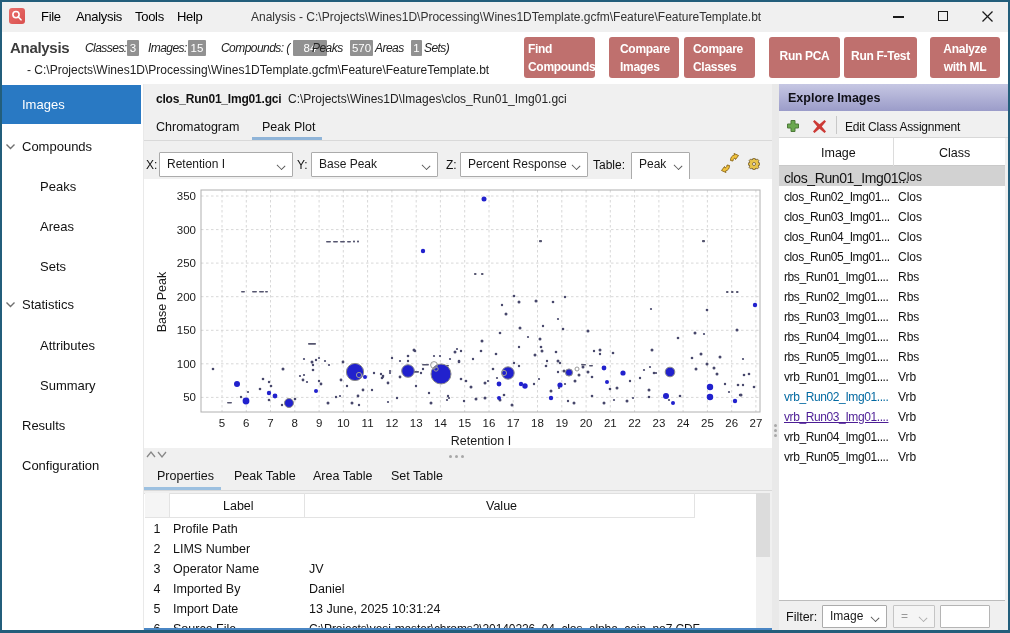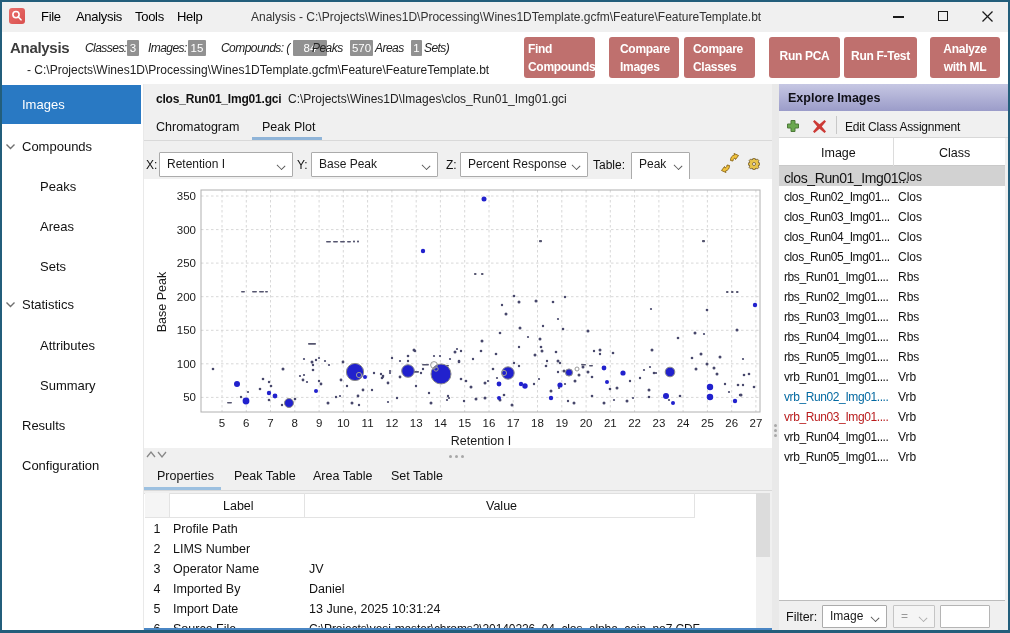--- a/index.html
+++ b/index.html
@@ -526,21 +526,21 @@
 <div class="t" style="left:784px;top:310px;font-size:12px;letter-spacing:-0.4px;color:#111;">rbs_Run03_Img01....</div>
 <div class="t" style="left:898px;top:310px;font-size:12px;color:#111;">Rbs</div>
 <div class="t" style="left:784px;top:330px;font-size:12px;letter-spacing:-0.4px;color:#111;">rbs_Run04_Img01....</div>
 <div class="t" style="left:898px;top:330px;font-size:12px;color:#111;">Rbs</div>
 <div class="t" style="left:784px;top:350px;font-size:12px;letter-spacing:-0.4px;color:#111;">rbs_Run05_Img01....</div>
 <div class="t" style="left:898px;top:350px;font-size:12px;color:#111;">Rbs</div>
 <div class="t" style="left:784px;top:370px;font-size:12px;letter-spacing:-0.4px;color:#111;">vrb_Run01_Img01....</div>
 <div class="t" style="left:898px;top:370px;font-size:12px;color:#111;">Vrb</div>
 <div class="t" style="left:784px;top:390px;font-size:12px;letter-spacing:-0.4px;color:#0369a1;">vrb_Run02_Img01....</div>
 <div class="t" style="left:898px;top:390px;font-size:12px;color:#111;">Vrb</div>
-<div class="t" style="left:784px;top:410px;font-size:12px;letter-spacing:-0.4px;color:#b91c1c;">vrb_Run03_Img01....</div>
+<div class="t" style="left:784px;top:410px;font-size:12px;letter-spacing:-0.4px;color:#4c1d95;text-decoration:underline;">vrb_Run03_Img01....</div>
 <div class="t" style="left:898px;top:410px;font-size:12px;color:#111;">Vrb</div>
 <div class="t" style="left:784px;top:430px;font-size:12px;letter-spacing:-0.4px;color:#111;">vrb_Run04_Img01....</div>
 <div class="t" style="left:898px;top:430px;font-size:12px;color:#111;">Vrb</div>
 <div class="t" style="left:784px;top:450px;font-size:12px;letter-spacing:-0.4px;color:#111;">vrb_Run05_Img01....</div>
 <div class="t" style="left:898px;top:450px;font-size:12px;color:#111;">Vrb</div>
 
 <div class="t" style="left:786px;top:610px;font-size:12.5px;color:#111;">Filter:</div>
 <div class="sel" style="left:822px;top:605px;width:65px;height:23px;">
     <span class="lbl" style="top:3px;">Image</span>
     <span class="chev" style="top:8px;"></span>

